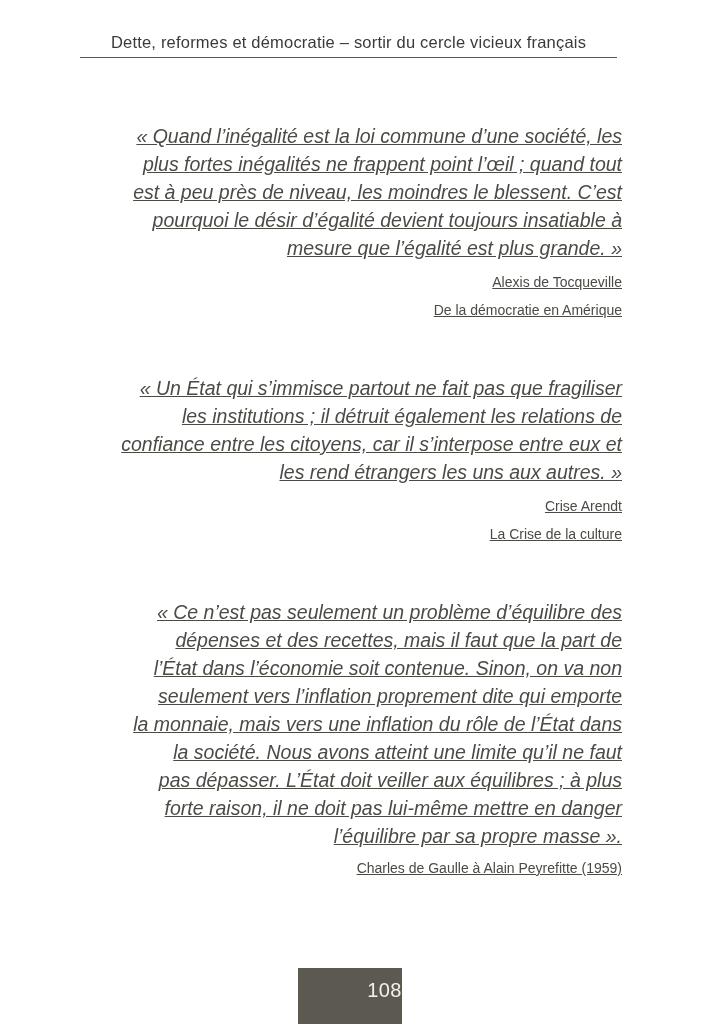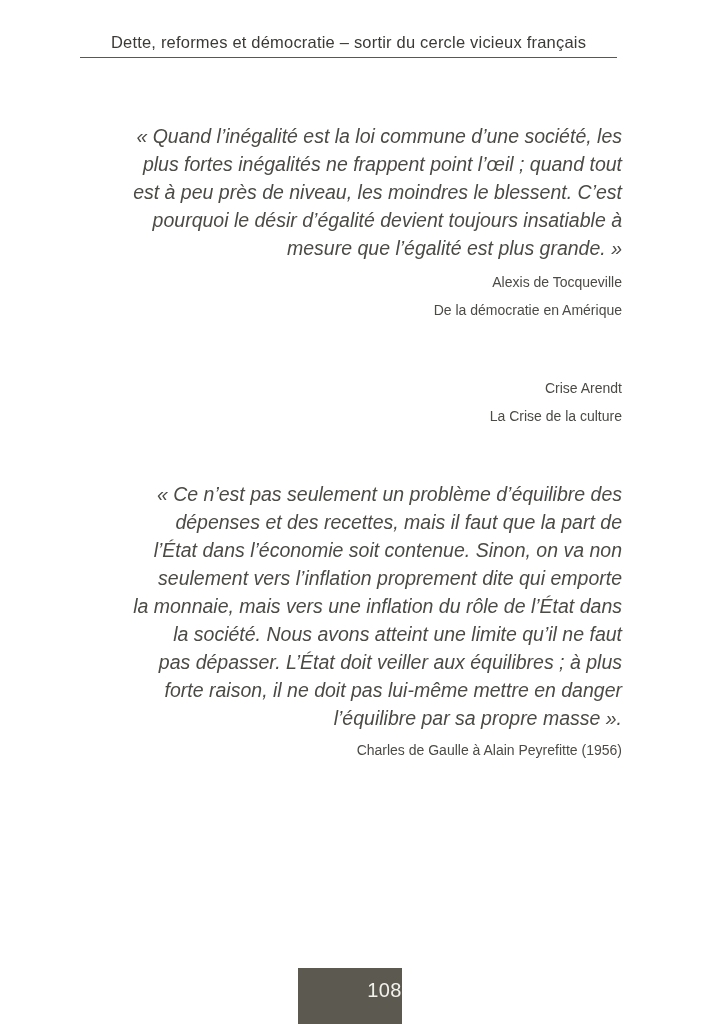--- a/index.html
+++ b/index.html
@@ -25,20 +25,21 @@
   .running-header .header-title {
     font-size: 16.5px;
     letter-spacing: 0.2px;
     color: var(--header_text, #3b3a37);
     white-space: nowrap;
   }
   .content {
     margin: 0 99px 0 60px;
     text-align: right;
     color: var(--body_text, #4c4a45);
+    text-decoration: underline;
   }
   .quote-block { margin-top: 50px; }
   .quote-block.first { margin-top: 64px; }
   .quote-text {
     font-style: italic;
     font-size: 19.5px;
     line-height: 28px;
     white-space: pre-line;
   }
   .quote-attribution {
@@ -80,35 +81,39 @@
       <div class="quote-text">« Quand l’inégalité est la loi commune d’une société, les
 plus fortes inégalités ne frappent point l’œil ; quand tout
 est à peu près de niveau, les moindres le blessent. C’est
 pourquoi le désir d’égalité devient toujours insatiable à
 mesure que l’égalité est plus grande. »</div>
       <div class="quote-attribution">Alexis de Tocqueville
 De la démocratie en Amérique</div>
     </section>
 
     <section class="quote-block second">
+      <div class="quote-text">« Un État qui s’immisce partout ne fait pas que fragiliser
+les institutions ; il détruit également les relations de
+confiance entre les citoyens, car il s’interpose entre eux et
+les rend étrangers les uns aux autres. »</div>
       <div class="quote-attribution">Crise Arendt
 La Crise de la culture</div>
     </section>
 
     <section class="quote-block third">
       <div class="quote-text">« Ce n’est pas seulement un problème d’équilibre des
 dépenses et des recettes, mais il faut que la part de
 l’État dans l’économie soit contenue. Sinon, on va non
 seulement vers l’inflation proprement dite qui emporte
 la monnaie, mais vers une inflation du rôle de l’État dans
 la société. Nous avons atteint une limite qu’il ne faut
 pas dépasser. L’État doit veiller aux équilibres ; à plus
 forte raison, il ne doit pas lui-même mettre en danger
 l’équilibre par sa propre masse ».</div>
-      <div class="quote-attribution">Charles de Gaulle à Alain Peyrefitte (1956)</div>
+      <div class="quote-attribution">Charles de Gaulle à Alain Peyrefitte (1959)</div>
     </section>
 
   </main>
 
   <div class="page-number-box">
     <span class="page-number">108</span>
   </div>
 
 </div>
 

